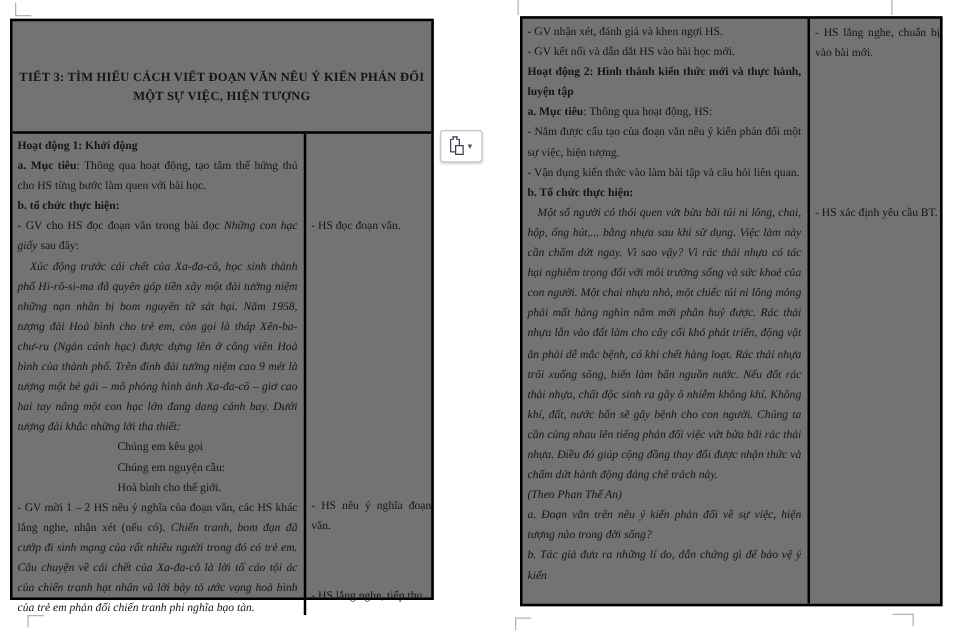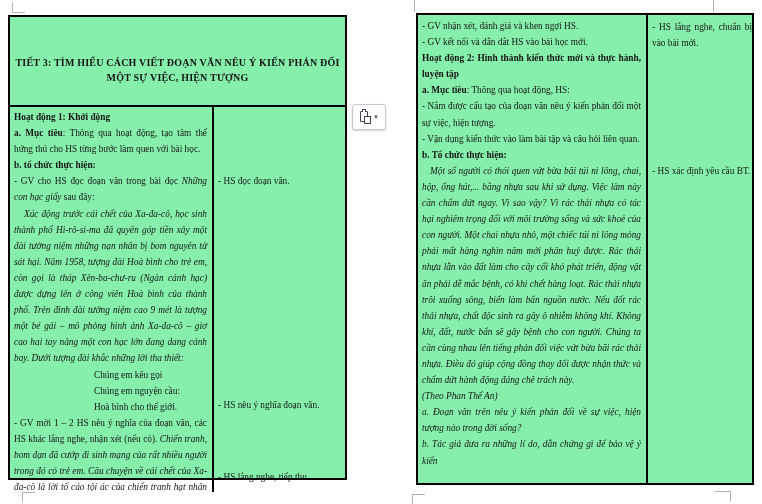--- a/index.html
+++ b/index.html
@@ -1,32 +1,32 @@
 <!DOCTYPE html>
 <html><head>
 <meta charset="utf-8">
 <style>
   html,body{margin:0;padding:0;background:#fff;}
   .canvas{
     position:relative;width:762px;height:504px;background:#ffffff;
     font-family:"Liberation Serif", serif;color:#141414;overflow:hidden;
   }
   
-  .doc-table{position:absolute;background:#86efac;border:2px solid #000;box-sizing:border-box;}
+  .doc-table{position:absolute;background:#737373;border:2px solid #000;box-sizing:border-box;}
   .table-p1{left:8px;top:15px;width:339px;height:465px;}
   .table-p2{left:416px;top:13px;width:338px;height:472px;}
   .title-row{
     height:90px;border-bottom:2px solid #000;box-sizing:border-box;
     text-align:center;font-weight:bold;font-size:10px;line-height:15px;
     padding-top:38px;letter-spacing:.2px;
   }
   .body-row{display:flex;height:385px;overflow:hidden;}
   .table-p2 .body-row{height:468px;}
   .gv-cell{
-    width:204px;box-sizing:border-box;border-right:2px solid #000;
+    width:235px;box-sizing:border-box;border-right:2px solid #000;
     padding:2px 5px 0 4px;font-size:9.3px;line-height:16.1px;overflow:hidden;
   }
   .table-p2 .gv-cell{width:230px;padding-top:3px;}
   .hs-cell{flex:1;position:relative;font-size:9.3px;line-height:16.1px;}
   .hs-item{position:absolute;left:4px;right:0;text-align:justify;}
   p{margin:0;}
   .jst{text-align:justify;}
   .b{font-weight:bold;}
   .i{font-style:italic;}
   .passage{font-style:italic;text-align:justify;text-indent:10px;}

